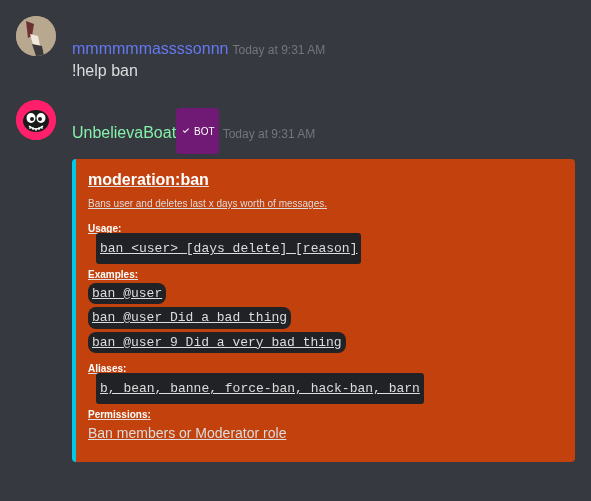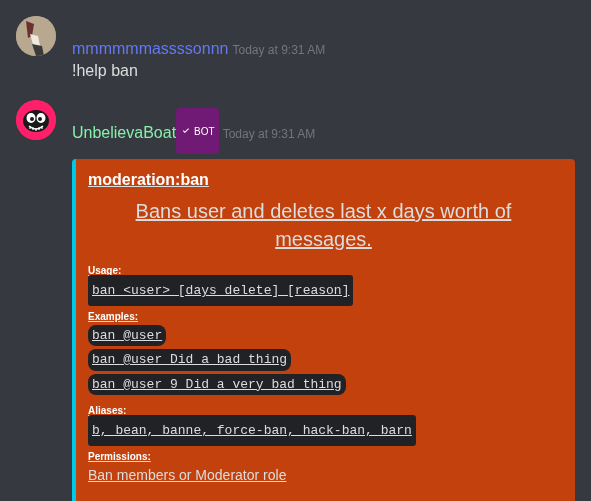--- a/index.html
+++ b/index.html
@@ -87,24 +87,23 @@
       text-decoration: underline;
     }
     .embed-title {
       color: #ffffff;
       font-weight: 600;
       font-size: 16px;
       margin-bottom: 8px;
     }
     .embed-desc {
       color: #dcddde;
-      font-size: 20px;
+      font-size: 10px;
       line-height: 1.4;
       margin-bottom: 12px;
-      text-align: center;
     }
     .embed-desc p { margin-bottom: 6px; }
     .embed-field { margin-bottom: 10px; }
     .embed-field:last-child { margin-bottom: 4px; }
     .field-name {
       color: #ffffff;
       font-weight: 600;
       font-size: 10px;
       margin-bottom: 3px;
     }
@@ -113,20 +112,21 @@
       font-size: 14px;
       line-height: 1.5;
     }
     .code-inline {
       background: #202225;
       font-family: Consolas, "Courier New", monospace;
       font-size: 13px;
       padding: 8px 4px;
       border-radius: 3px;
       white-space: pre-wrap;
+      margin-left: 8px;
     }
     .code-block {
       display: inline-block;
       background: #202225;
       font-family: Consolas, "Courier New", monospace;
       font-size: 13px;
       padding: 1px 4px;
       border-radius: 8px;
       margin-bottom: 2px;
     }

